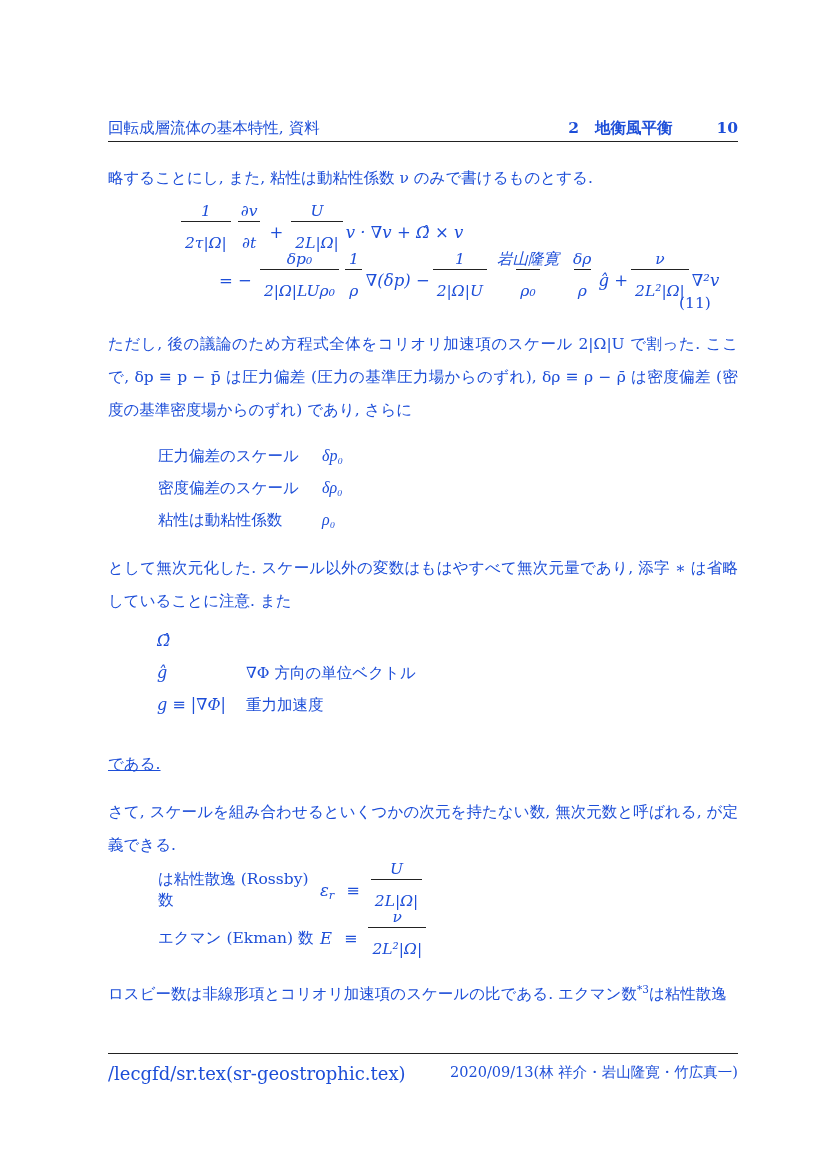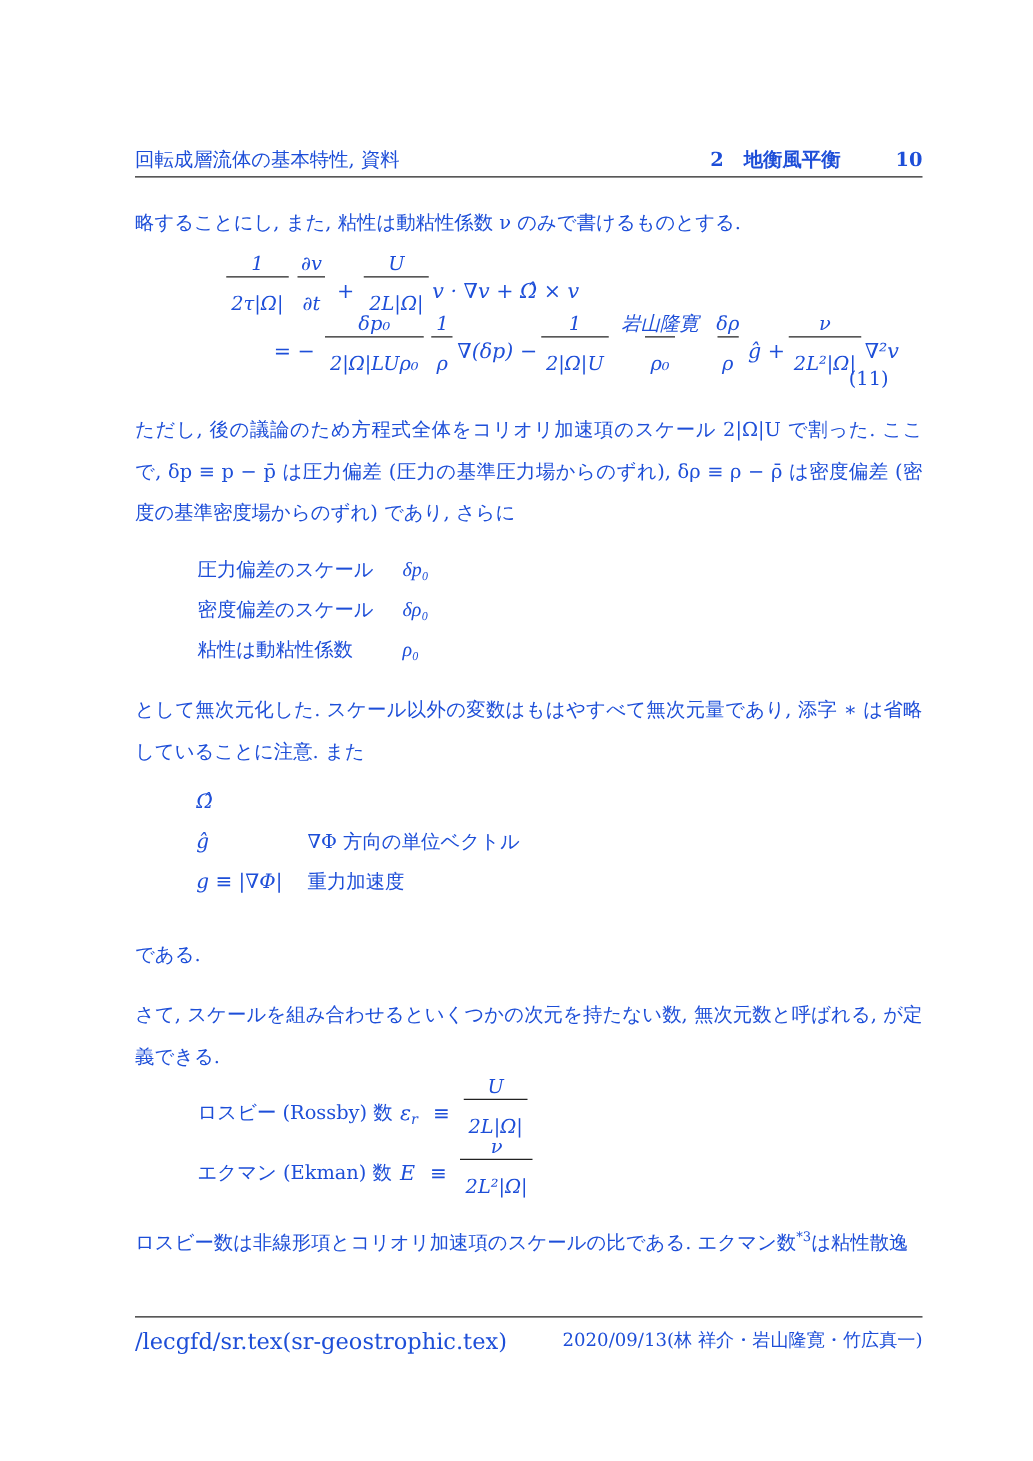--- a/index.html
+++ b/index.html
@@ -27,21 +27,21 @@
 
   
   .para {
     left:108px; width:630px;
     font-size:15.5px; line-height:33px;
     text-align:justify;
   }
   .p1 { top:162px; }
   .p2 { top:328px; }
   .p3 { top:552px; }
-  .p4 { top:748px; }
+  .p4 { top:748px;text-decoration:underline; }
   .p5 { top:796px; }
   .p6 { top:978px; }
   sup.fnmark { font-size:10.5px; vertical-align:super; line-height:0; }
 
   
   .mathline { display:flex; align-items:center; font-size:16.5px; }
   .mi { font-style:italic; }
   .frac { display:inline-flex; flex-direction:column; align-items:center; margin:0 3px; line-height:20px; }
   .frac .num { padding:0 4px; font-size:15.5px; }
   .frac .den { padding:11px 4px; font-size:15.5px; border-top:1px solid #222; }
@@ -161,21 +161,21 @@
       <span class="c1">g ≡ |∇Φ|</span>
       <span class="c2">重力加速度</span>
     </div>
   </div>
 
   <div class="abs para p4">である.</div>
   <div class="abs para p5">さて, スケールを組み合わせるといくつかの次元を持たない数, 無次元数と呼ばれる, が定義できる.</div>
 
   <div class="abs numbers">
     <div class="numrow">
-      <span class="lbl">ロスビー (Rossby) 数</span>
+      <span class="lbl">は粘性散逸 (Rossby) 数</span>
       <span class="sym">ε</span>
       <span class="sub">r</span>
       <span class="rel">≡</span>
       <span class="frac">
         <span class="num mi">U</span>
         <span class="den mi">2L|Ω|</span>
       </span>
     </div>
     <div class="numrow">
       <span class="lbl">エクマン (Ekman) 数</span>

